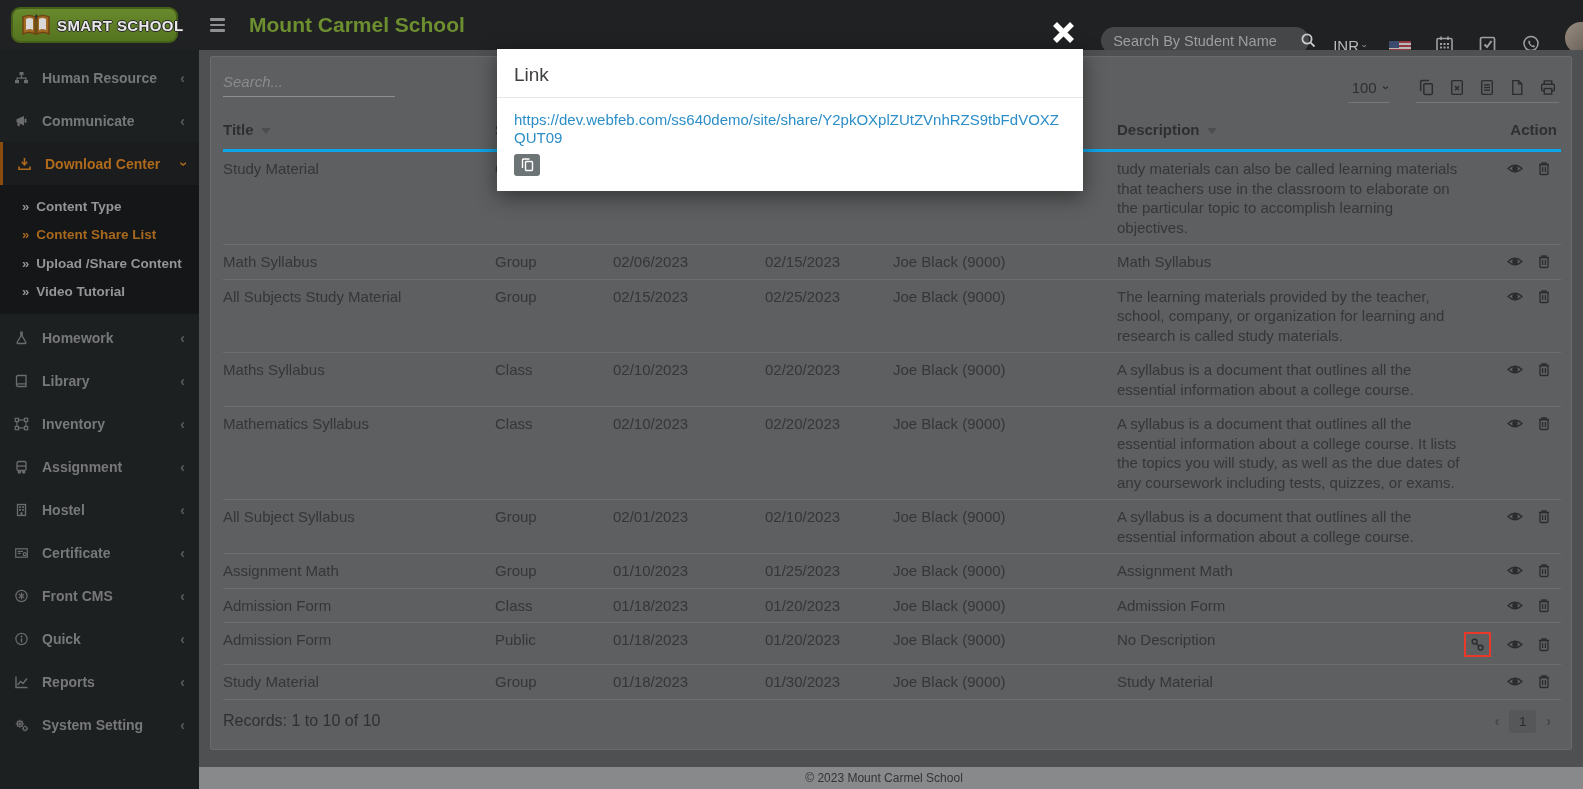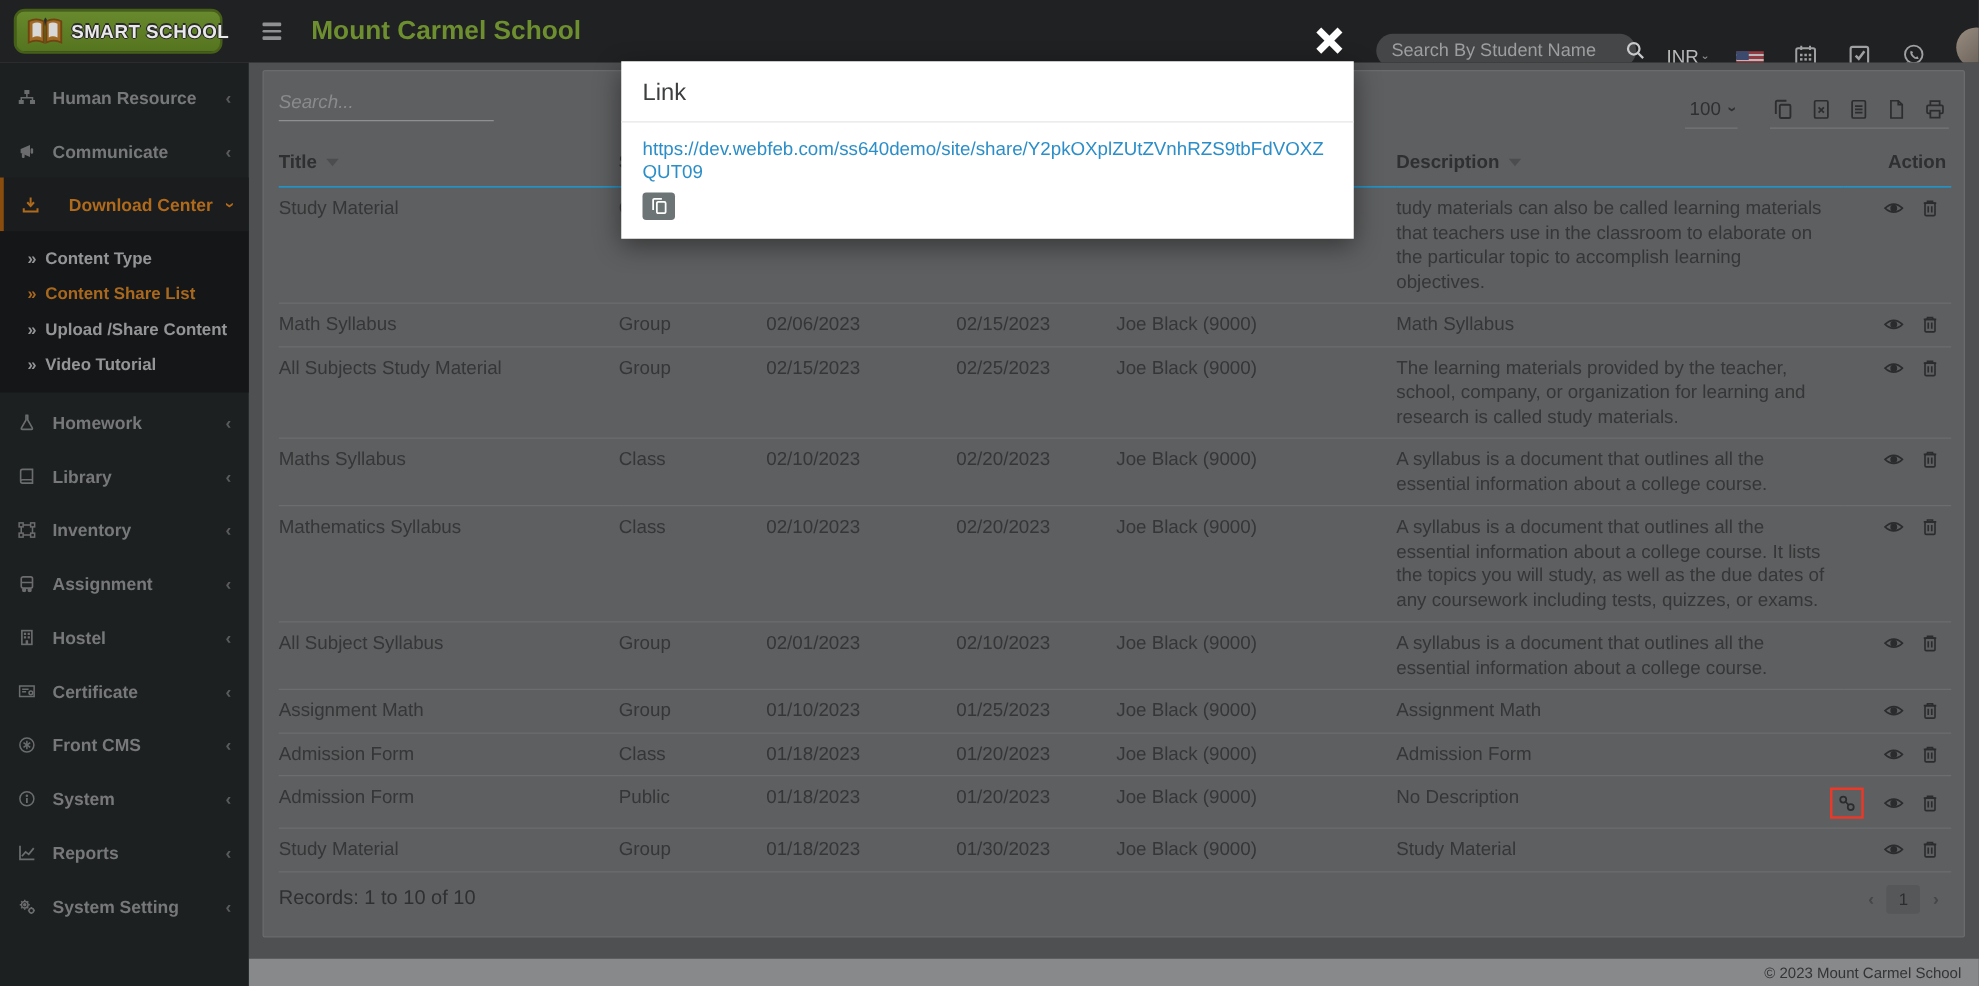--- a/index.html
+++ b/index.html
@@ -28,57 +28,57 @@
   
   .sidebar { position:absolute; left:0; top:50px; width:199px; height:739px; background:#1d2021; z-index:5; }
   .session { padding:10px 14px 9px 14px; border-bottom:1px solid #2b2e2f; }
   .session .line1 { font-size:13.5px; font-weight:700; color:#8f9091; line-height:22px; }
   .session .line2 { display:flex; align-items:center; justify-content:space-between; font-size:13.5px; font-weight:700; color:#8f9091; line-height:22px; }
   .nav { list-style:none; margin-top:6px; }
   .nav-item { height:43px; display:flex; align-items:center; padding:0 14px; color:#77787a; font-size:14px; font-weight:700; cursor:pointer; }
   .nav-item .nico { width:24px; color:#6b6c6d; display:flex; align-items:center; }
   .nav-item .nlabel { flex:1; padding-left:4px; }
   .nav-item .nchev { font-size:14px; color:#5a5b5c; font-weight:700; }
-  .nav-item.active { background:#1a1c1d; border-left:3px solid #8a4d0e; color:#b06a1c;text-align:center; }
+  .nav-item.active { background:#1a1c1d; border-left:3px solid #8a4d0e; color:#b06a1c; }
   .nav-item.active .nico { color:#b06a1c; }
   .nav-item.active .nchev { color:#b06a1c; }
   .submenu { background:#141617; list-style:none; padding:7px 0 8px 0; }
   .submenu li { height:28.5px; display:flex; align-items:center; padding:0 14px 0 22px; font-size:13.5px; font-weight:700; color:#949596; cursor:pointer; }
   .submenu li .mark { margin-right:7px; font-size:13px; }
   .submenu li.active { color:#a8681e; }
 
   
   .content { position:absolute; left:199px; top:50px; right:0; bottom:0; background:#4f5051; }
   .card { position:absolute; left:11px; top:6px; width:1362px; height:694px; background:#5e5f60; border:1px solid #6a6b6c; border-radius:2px; padding:12px 12px 0 12px; }
   .toolbar { display:flex; align-items:flex-start; justify-content:space-between; height:46px; }
   .tbl-search { width:172px; background:transparent; border:none; border-bottom:1px solid #8e8f90; outline:none; font-size:15px; color:#8a8b8c; padding:4px 0 6px 0; font-family:"Liberation Sans",sans-serif;font-style:italic; }
   .tbl-search::placeholder { color:#8a8b8c; }
   .toolbar-right { display:flex; align-items:flex-start; gap:26px; padding-top:10px;text-align:right; }
   .pagesize { display:flex; align-items:center; gap:5px; font-size:15px; color:#2f3031; border-bottom:1px solid #767778; padding:0 4px 6px 4px; cursor:pointer; }
   .pagesize .chev { color:#2f3031; font-size:13px; }
   .export-group { display:flex; align-items:center; gap:14px; border-bottom:1px solid #767778; padding:0 2px 6px 2px; color:#2c2d2e; }
   .export-group span { display:flex; cursor:pointer; }
 
   table { width:100%; border-collapse:collapse; table-layout:fixed; }
-  thead th { text-align:left; font-size:15px; font-weight:700; color:#2e2f30; padding:6px 10px 11px 0; border-bottom:1px solid #0ea5e9; }
+  thead th { text-align:left; font-size:15px; font-weight:700; color:#2e2f30; padding:6px 10px 11px 0; border-bottom:3px solid #0ea5e9; }
   thead th.act { text-align:right; padding-right:4px; }
   .sort-caret { display:inline-block; width:0; height:0; border-left:5px solid transparent; border-right:5px solid transparent; border-top:6px solid #4c4d4e; margin-left:7px; vertical-align:middle; }
   tbody td { vertical-align:top; font-size:15px; color:#353637; line-height:19.5px; padding:7px 10px 7px 0; }
   tbody tr { border-bottom:1px solid rgba(255,255,255,.09); }
   .actions { display:flex; justify-content:flex-end; align-items:center; gap:14px; color:#2b2c2d; padding-top:2px; }
   .actions span { display:flex; cursor:pointer; }
   .red-box { display:inline-flex; border:2px solid #ea3829; padding:3px 4px; margin-right:2px; }
 
   .table-footer { display:flex; justify-content:space-between; align-items:center; padding:10px 4px 0 0; }
   .records { font-size:16px; color:#2f3031; }
   .pagination { display:flex; align-items:center; gap:10px; padding-right:4px; }
   .pagination .pchev { font-size:14px; color:#454647; font-weight:700; cursor:pointer; }
   .page-box { min-width:27px; height:23px; background:#565758; border-radius:3px; color:#2c2d2e; font-size:13.5px; display:flex; align-items:center; justify-content:center; cursor:pointer; }
 
-  .footer { position:absolute; left:0; right:0; bottom:0; height:22px; background:#88898a; display:flex; align-items:center; justify-content:flex-end; padding-right:14px; font-size:12px; color:#333435; }
+  .footer { position:absolute; left:0; right:0; bottom:0; height:22px; background:#88898a; display:flex; align-items:center; justify-content:center; padding-right:14px; font-size:12px; color:#333435; }
 
   
   .modal { position:absolute; left:497px; top:49px; width:586px; background:#ffffff; z-index:100; box-shadow:0 6px 20px rgba(0,0,0,.45); }
   .modal-header { padding:15px 17px 11px 17px; font-size:19px; color:#3d3e3f; border-bottom:1px solid #e6e6e6; }
   .modal-body { padding:13px 17px 15px 17px; }
   .modal-link { font-size:15px; color:#2b8ec8; text-decoration:none; word-break:break-all; }
   .copy-btn { margin-top:7px; width:26px; height:22px; background:#6d7476; border:none; border-radius:3px; display:flex; align-items:center; justify-content:center; cursor:pointer; }
   .modal-close { position:absolute; left:1050px; top:20px; z-index:101; cursor:pointer; display:flex; }
 </style>
 </head>
@@ -297,21 +297,21 @@
       <span class="nchev">‹</span>
     </li>
     <li class="nav-item">
       <span class="nico">
           <svg width="15" height="14" viewBox="0 0 14 14" fill="none" stroke="currentColor" stroke-width="1.2">
             <circle cx="7" cy="7" r="5.6"></circle>
             <circle cx="7" cy="4.6" r="1" fill="currentColor" stroke="none"></circle>
             <rect x="6.3" y="6.4" width="1.4" height="4" fill="currentColor" stroke="none"></rect>
           </svg>
         </span>
-      <span class="nlabel">System</span>
+      <span class="nlabel">Quick</span>
       <span class="nchev">‹</span>
     </li>
     <li class="nav-item">
       <span class="nico">
           <svg width="15" height="14" viewBox="0 0 14 14" fill="none" stroke="currentColor" stroke-width="1.4">
             <path d="M1.5 1.5 V12.5 H13"></path>
             <path d="M3 10 L6 6.5 L8.5 8.5 L12.5 3.5"></path>
           </svg>
         </span>
       <span class="nlabel">Reports</span>

